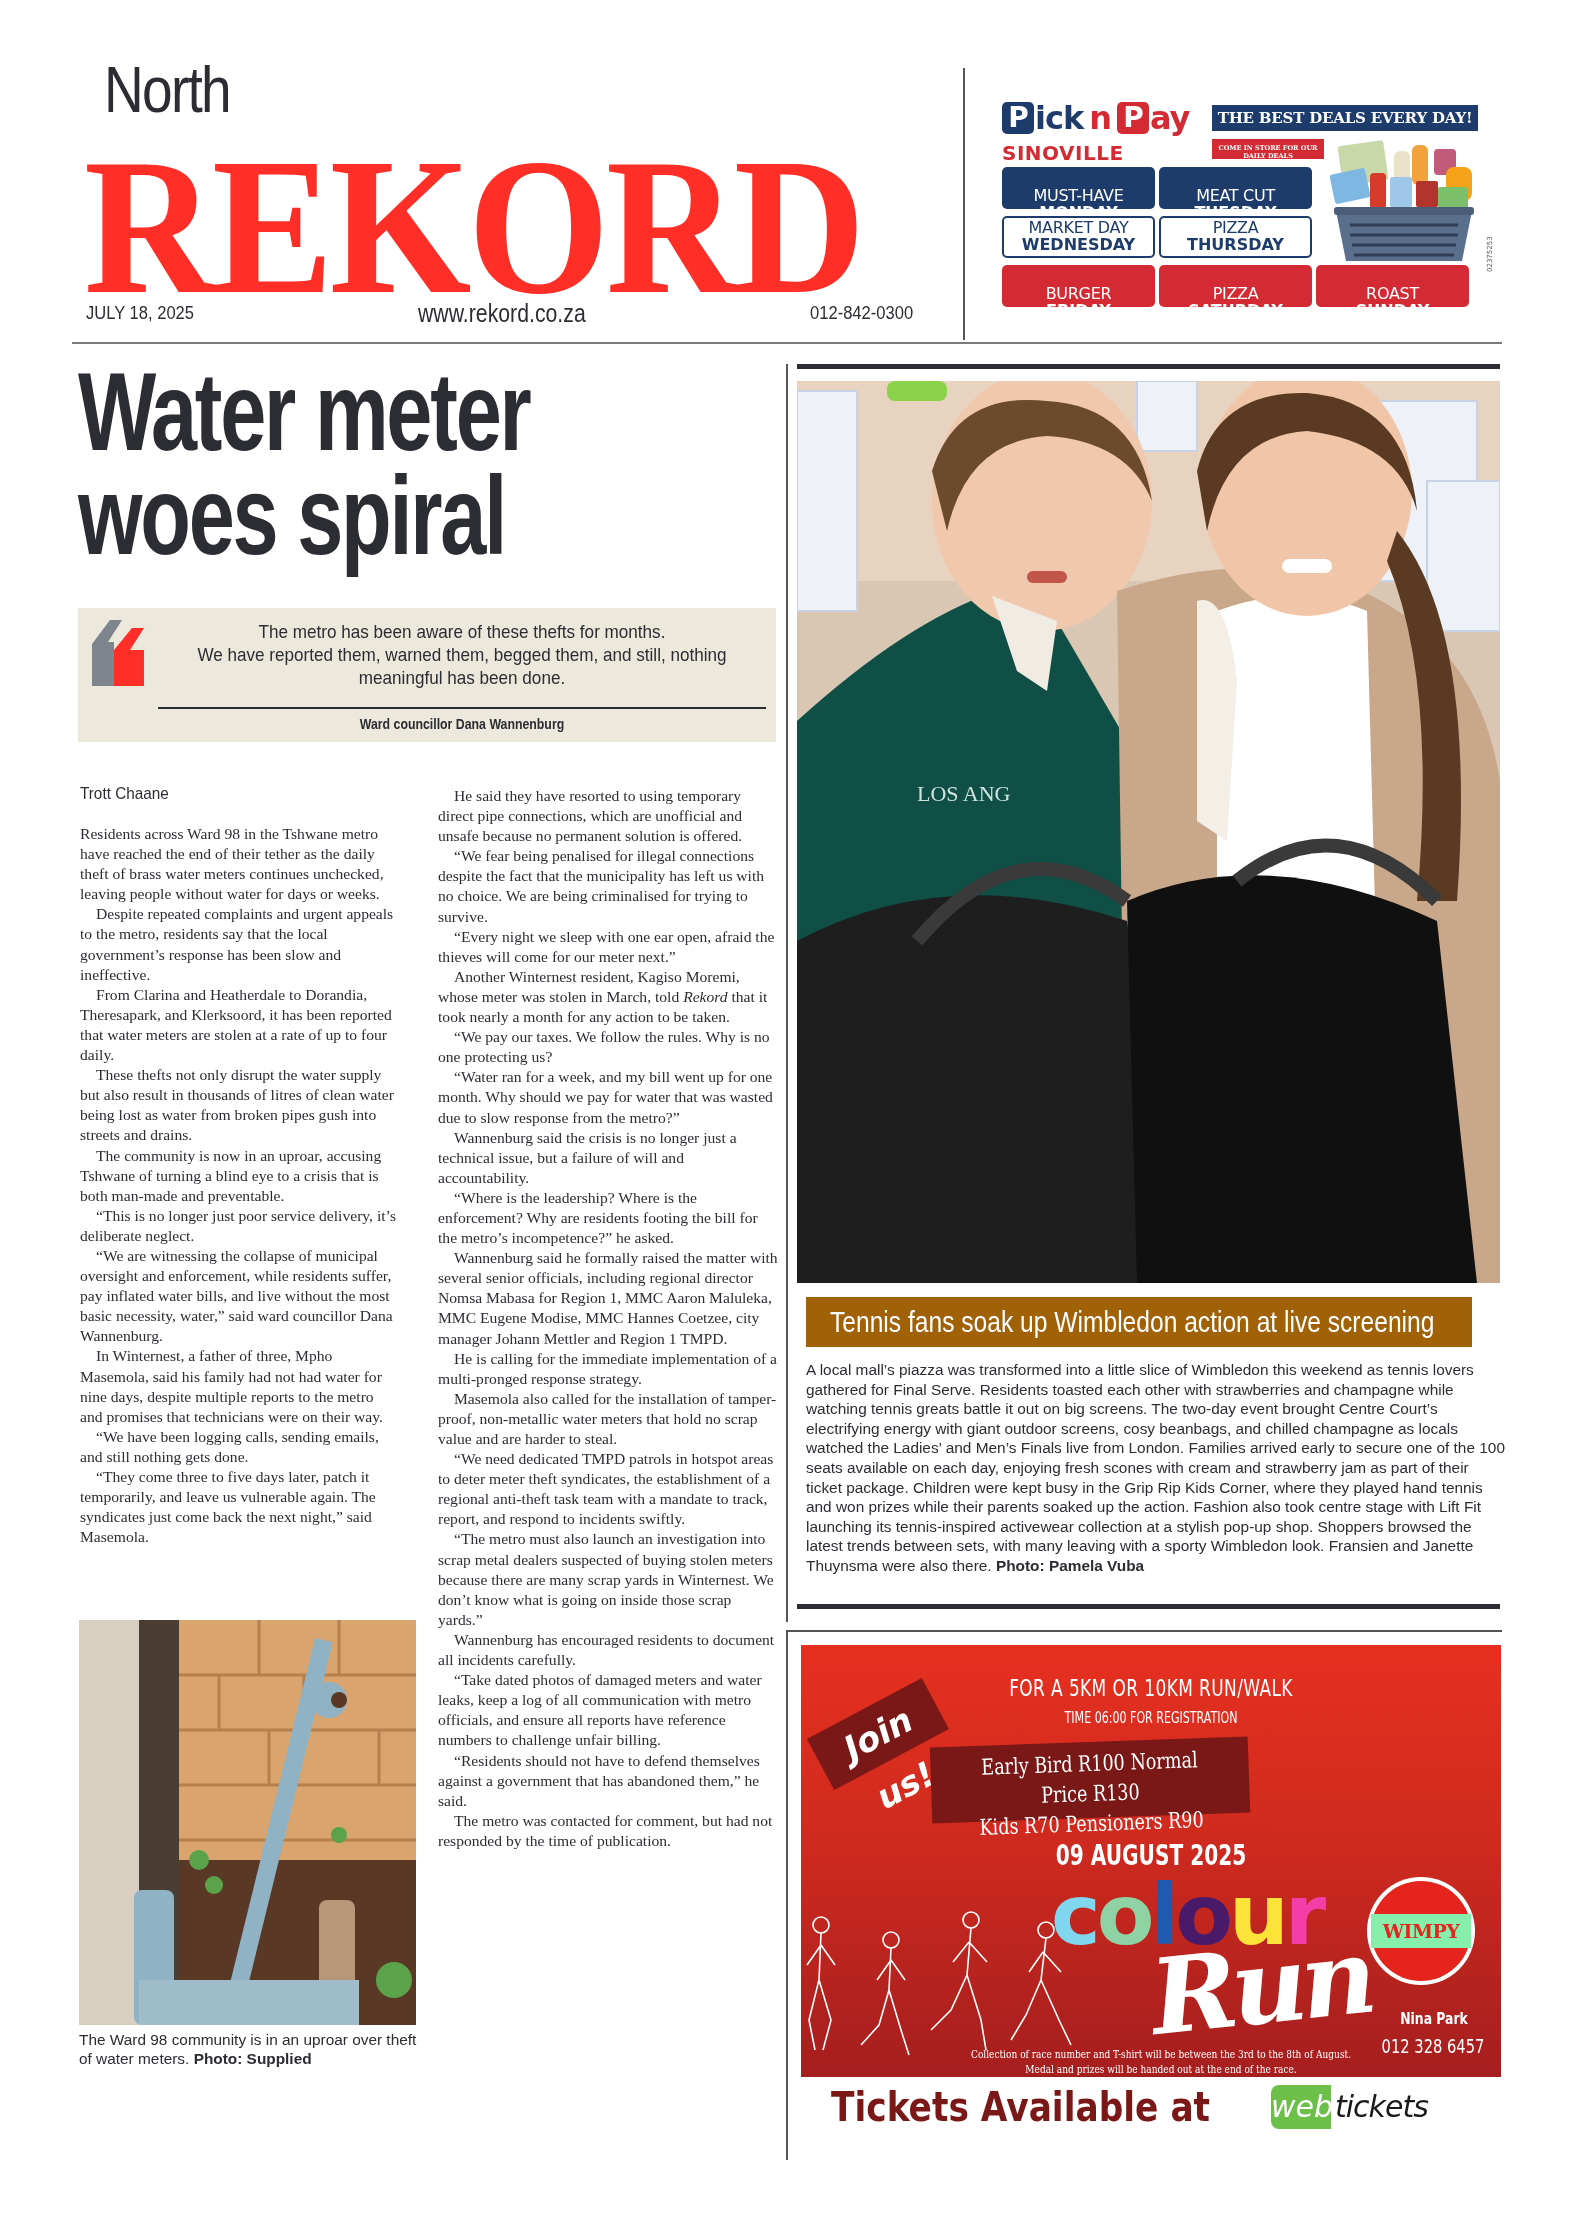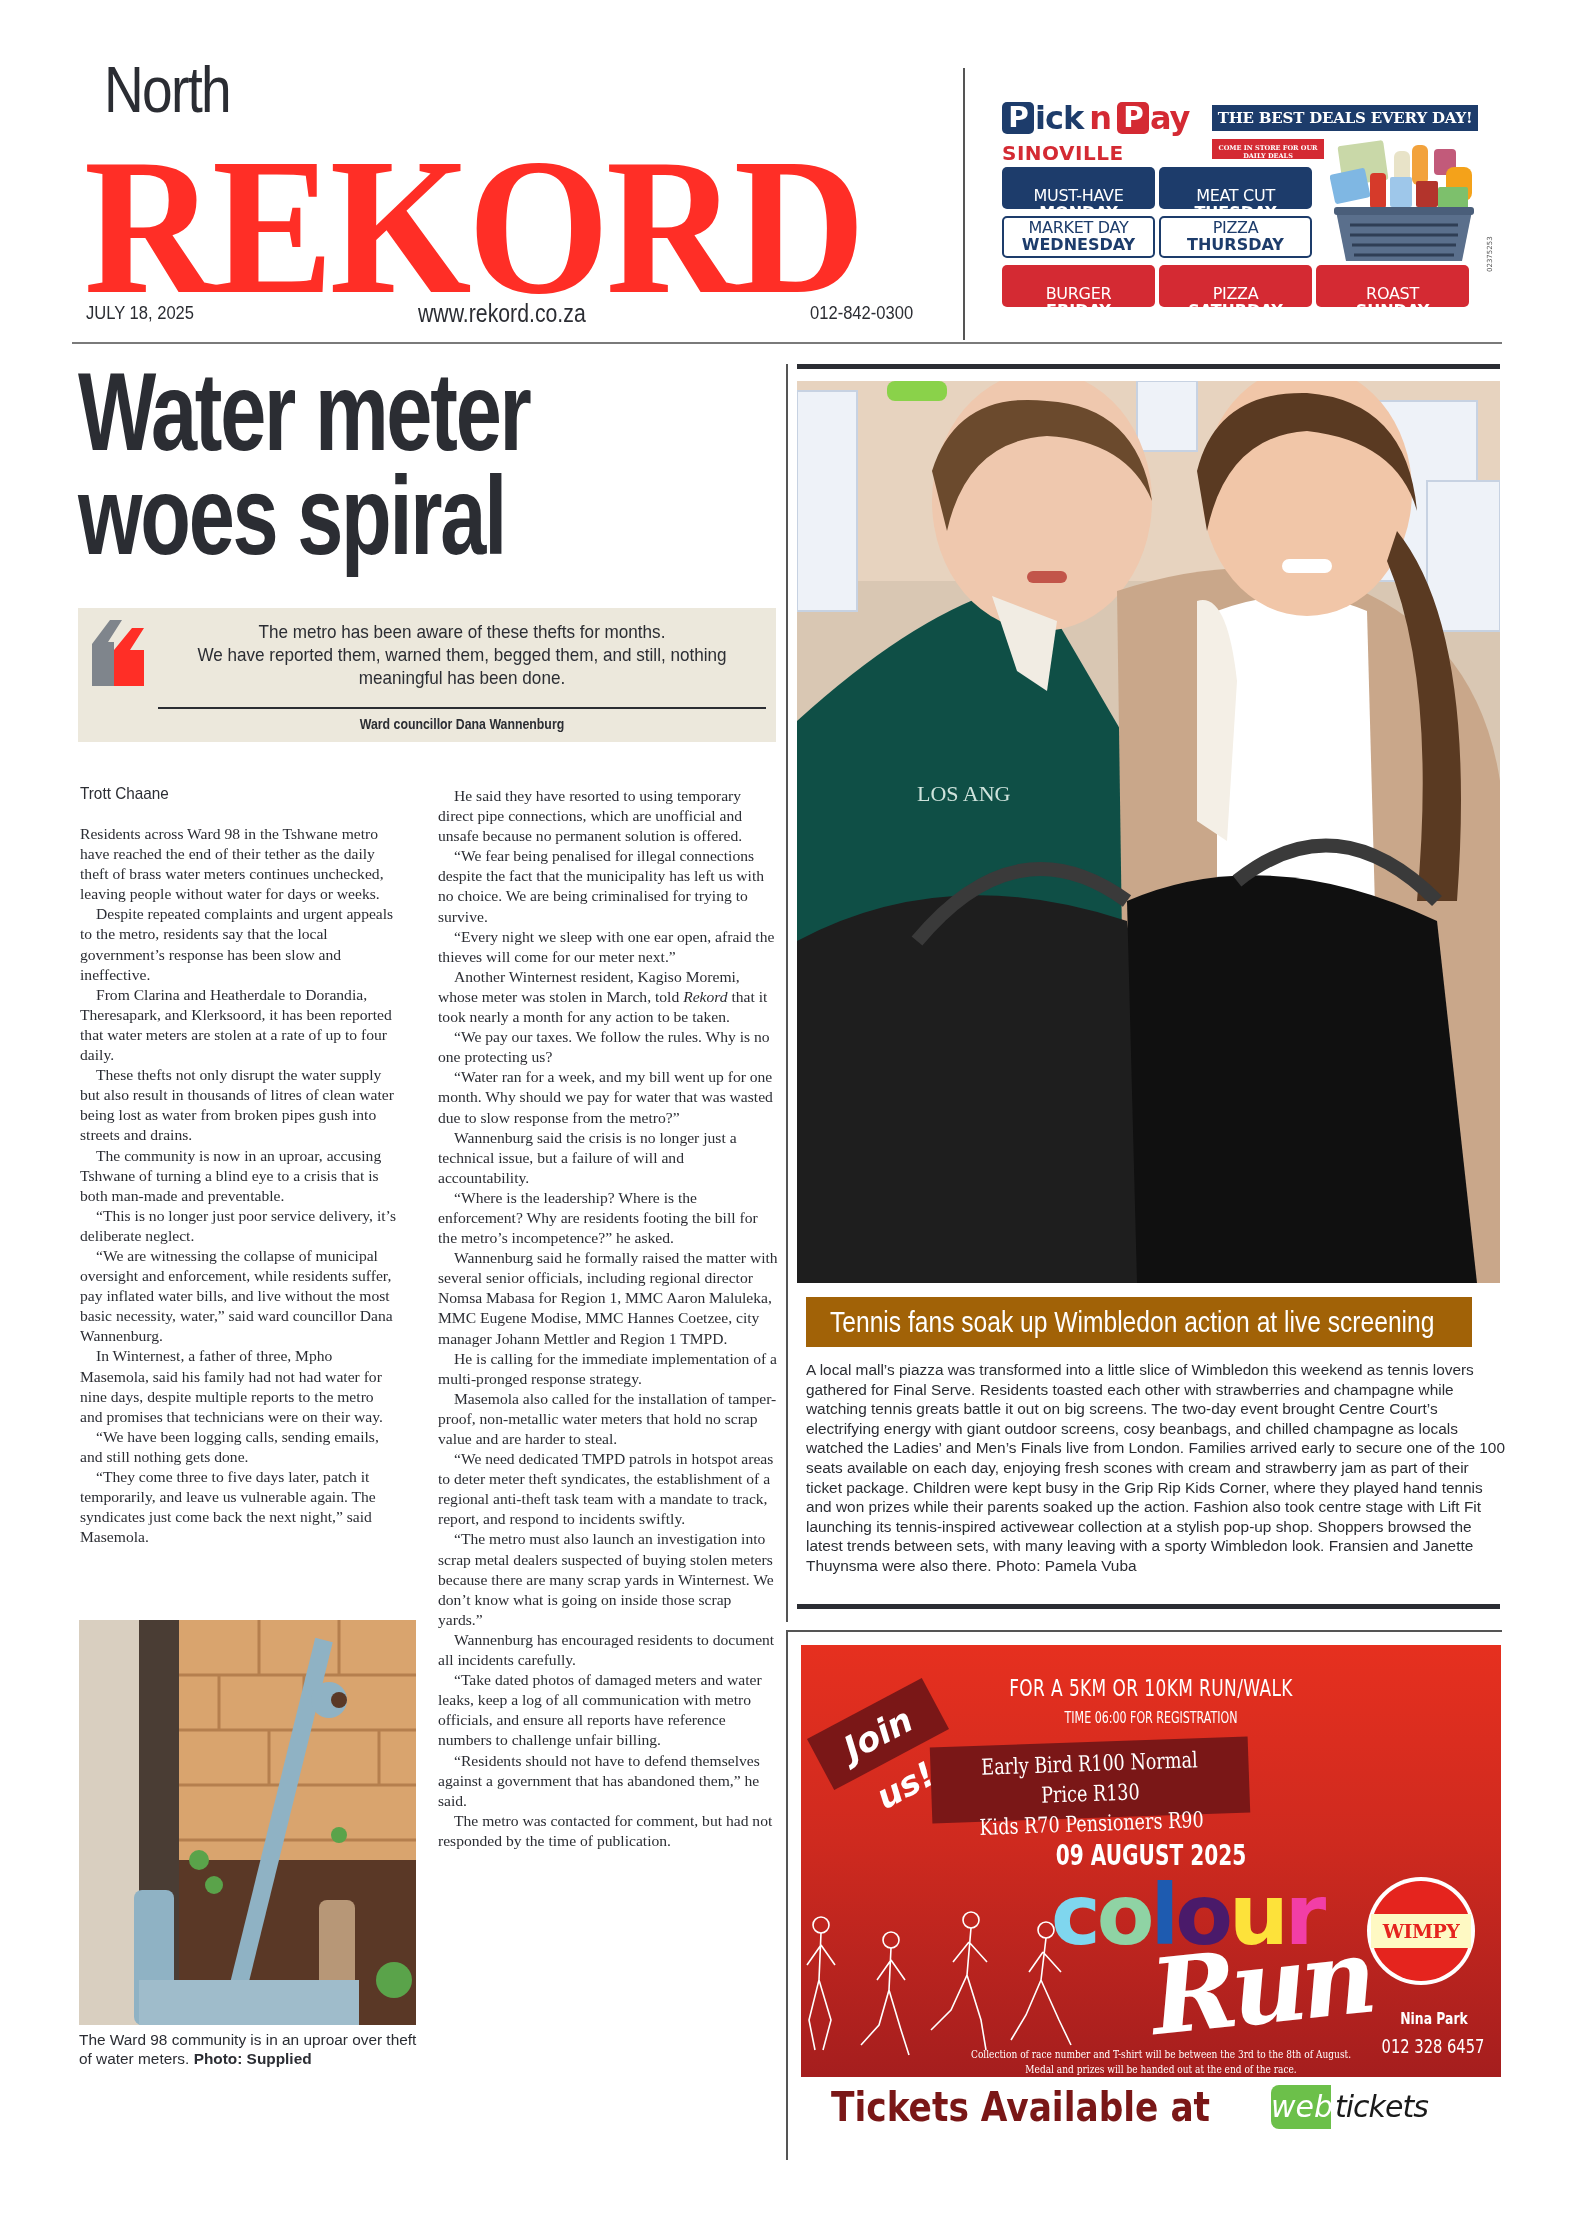--- a/index.html
+++ b/index.html
@@ -63,39 +63,39 @@
   .water-caption { position: absolute; left: 79px; top: 2030px; width: 340px; font-family: "Liberation Sans", sans-serif; font-size: 15.4px; line-height: 19px; color: #2b2d33; }
   .water-caption b { font-weight: 700; }
 
   
   .right-vline { position: absolute; left: 786px; top: 364px; width: 2px; height: 1258px; background: #555; }
   .tennis-topbar { position: absolute; left: 797px; top: 364px; width: 703px; height: 5px; background: #2b2d33; }
   .tennis-photo { position: absolute; left: 797px; top: 381px; width: 703px; height: 902px; overflow: hidden; background: #b8c6d6; }
   .tennis-headbar { position: absolute; left: 806px; top: 1297px; width: 666px; height: 50px; background: #a16207; color: #fff; font-family: "Liberation Sans", sans-serif; font-size: 30px; line-height: 50px; padding-left: 24px; white-space: nowrap; }
   .tennis-headbar span { display: inline-block; transform: scaleX(0.82); transform-origin: left center; }
   .tennis-body { position: absolute; left: 806px; top: 1360px; width: 700px; font-family: "Liberation Sans", sans-serif; font-size: 15.4px; line-height: 19.6px; color: #2b2d33; }
-  .tennis-body b { font-weight: 400; }
+  .tennis-body b { font-weight: 700; }
   .tennis-botbar { position: absolute; left: 797px; top: 1604px; width: 703px; height: 5px; background: #2b2d33; }
 
   
   .ad-frame { position: absolute; left: 786px; top: 1630px; width: 716px; height: 530px; border: 2px solid #555; border-right: none; border-bottom: none; }
   .ad { position: absolute; left: 801px; top: 1645px; width: 700px; height: 510px; overflow: hidden; font-family: "DejaVu Sans Condensed", "DejaVu Sans", sans-serif; }
   .ad-bg { position: absolute; left: 0; top: 0; width: 700px; height: 432px; background: linear-gradient(180deg, #e6301f 0%, #cf2a1f 45%, #a51e1e 100%); }
   .ad-join { position: absolute; left: 12px; top: 60px; width: 130px; height: 58px; background: #7a1717; color: #fff; font-family: "DejaVu Sans", sans-serif; font-weight: 800; font-size: 34px; line-height: 58px; text-align: center; transform: rotate(-28deg); transform-origin: center; font-style: italic; }
   .ad-line1 { position: absolute; left: 140px; top: 30px; width: 420px; text-align: center; color: #fff; font-family: "DejaVu Sans Condensed", "DejaVu Sans", sans-serif; font-size: 23px; letter-spacing: 0.5px; transform: scaleX(0.82); transform-origin: center top; }
   .ad-line2 { position: absolute; left: 140px; top: 64px; width: 420px; text-align: center; color: #fff; font-size: 15px; transform: scaleX(0.82); transform-origin: center top; }
   .ad-prices { position: absolute; left: 130px; top: 97px; width: 318px; height: 76px; background: #7a1717; color: #fff; transform: rotate(-2deg); font-family: "DejaVu Serif", serif; font-size: 22px; line-height: 30px; text-align: center; padding-top: 7px; }
   .ad-prices span { display: block; transform: scaleX(0.8); }
   .ad-date { position: absolute; left: 140px; top: 194px; width: 420px; text-align: center; color: #fff; font-weight: 800; font-size: 28px; transform: scaleX(0.8); transform-origin: center top; }
   .ad-colour { position: absolute; left: 250px; top: 228px; font-family: "DejaVu Sans", sans-serif; font-weight: 700; font-size: 84px; line-height: 84px; letter-spacing: -4px; }
   .ad-run { position: absolute; left: 350px; top: 290px; font-family: "DejaVu Serif", serif; font-style: italic; font-weight: 700; font-size: 104px; color: #fff; line-height: 1; transform: rotate(-6deg); letter-spacing: -6px; }
   .ad-runners { position: absolute; left: 0; top: 265px; width: 290px; height: 150px; }
   .ad-wimpy { position: absolute; left: 566px; top: 232px; width: 108px; height: 108px; border-radius: 50%; background: #fff; }
   .ad-wimpy-inner { position: absolute; left: 4px; top: 4px; width: 100px; height: 100px; border-radius: 50%; background: #e5241e; }
-  .ad-wimpy-band { position: absolute; left: 0; top: 33px; width: 100px; height: 34px; background: #fef9c3; color: #e5241e; font-family: "DejaVu Serif", serif; font-weight: 700; font-size: 19px; line-height: 34px; text-align: center; letter-spacing: -0.5px; }
+  .ad-wimpy-band { position: absolute; left: 0; top: 33px; width: 100px; height: 34px; background: #86efac; color: #e5241e; font-family: "DejaVu Serif", serif; font-weight: 700; font-size: 19px; line-height: 34px; text-align: center; letter-spacing: -0.5px; }
   .ad-nina { position: absolute; left: 570px; top: 364px; width: 126px; text-align: center; color: #fff; font-weight: 700; font-size: 16px; transform: scaleX(0.86); transform-origin: center top; }
   .ad-phone { position: absolute; left: 566px; top: 390px; width: 132px; text-align: center; color: #fff; font-size: 19px; transform: scaleX(0.86); transform-origin: center top; }
   .ad-fine { position: absolute; left: 60px; top: 402px; width: 600px; text-align: center; color: #fff; font-family: "DejaVu Serif", serif; font-size: 10.5px; line-height: 15px; transform: scaleX(0.86); transform-origin: center top; }
   .ad-tickets-strip { position: absolute; left: 0; top: 432px; width: 700px; height: 58px; background: #fff; }
   .ad-tickets { position: absolute; left: 30px; top: 440px; font-family: "DejaVu Sans", sans-serif; font-weight: 700; font-size: 40px; color: #7a1717; line-height: 44px; transform: scaleX(0.86); transform-origin: left top; white-space: nowrap; }
   .ad-web { position: absolute; left: 470px; top: 440px; width: 60px; height: 44px; background: #6cc04a; border-radius: 8px 0 0 8px; color: #fff; font-family: "DejaVu Sans", sans-serif; font-style: italic; font-size: 30px; line-height: 44px; text-align: center; }
   .ad-webtix { position: absolute; left: 534px; top: 440px; font-family: "DejaVu Sans", sans-serif; font-style: italic; font-size: 30px; line-height: 44px; color: #1a1a1a; letter-spacing: -1px; }
 </style>
 </head>
 <body>

